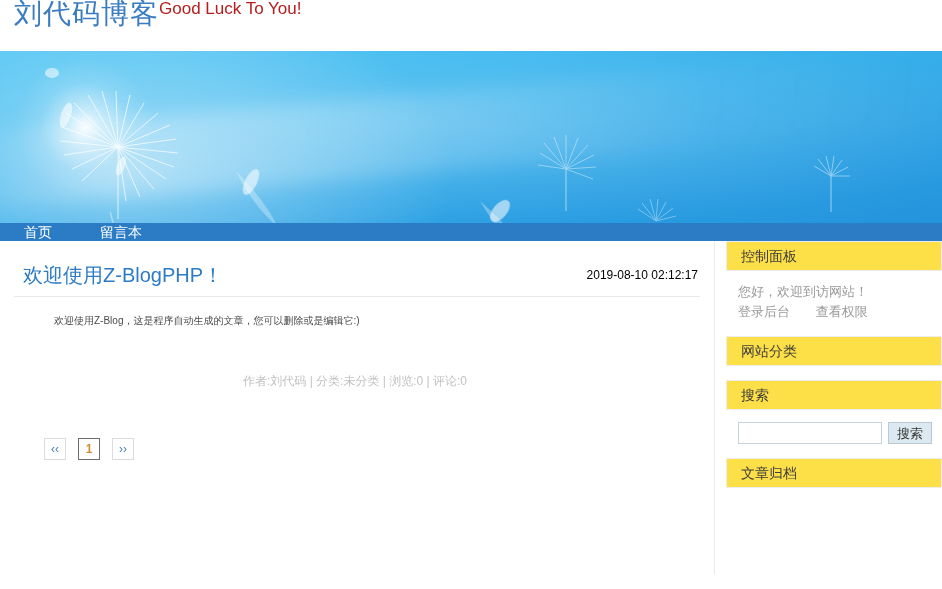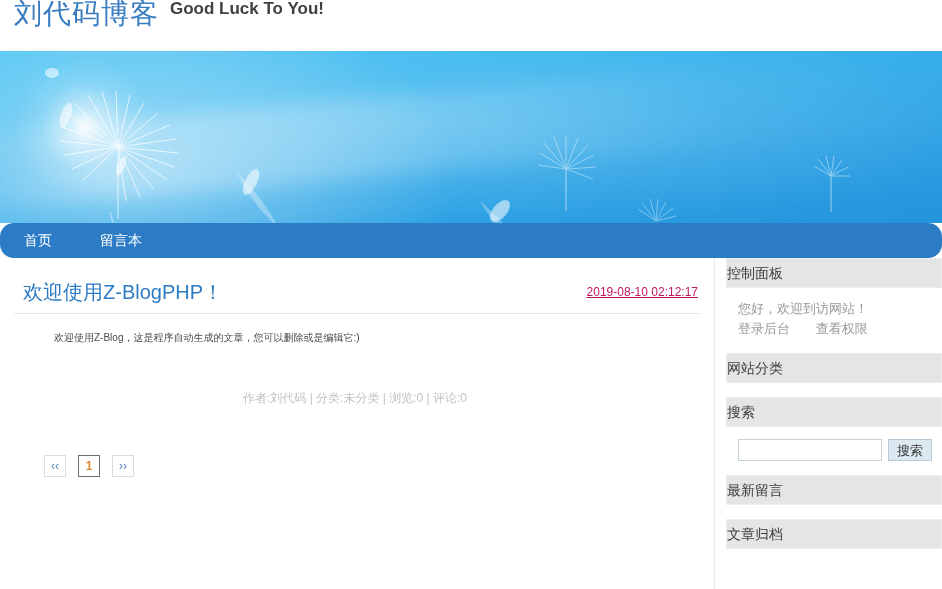--- a/index.html
+++ b/index.html
@@ -30,25 +30,23 @@
   .site-title {
     font-size: 28px;
     color: #3a7cc0;
     font-weight: normal;
     letter-spacing: 1px;
     line-height: 1;
     margin: 0;
   }
   .site-subtitle {
     font-size: 17px;
-    color: #404040;
-    margin-left: 11px;
+    color: #b91c1c;
     line-height: 1;
     white-space: nowrap;
-    font-weight: bold;
   }
 
   
   .banner {
     position: relative;
     height: 174px;
     width: 942px;
     overflow: hidden;
     border-top: 2px solid #ffffff;
     box-sizing: border-box;
@@ -82,26 +80,25 @@
   .banner svg.seeds {
     position: absolute;
     left: 0; top: 0;
     width: 942px;
     height: 174px;
     pointer-events: none;
   }
 
   
   .nav-bar {
-    height: 35px;
+    height: 18px;
     background: #2c7cc5;
     display: flex;
     align-items: center;
     padding-left: 24px;
-    border-radius: 14px;
   }
   .nav-item {
     color: #ffffff;
     font-size: 14px;
     text-decoration: none;
     margin-right: 48px;
     line-height: 33px;
     cursor: pointer;
     white-space: nowrap;
   }
@@ -140,24 +137,23 @@
     font-size: 20px;
     color: #2d7bc4;
     font-weight: normal;
     margin: 0;
     padding-left: 9px;
     cursor: pointer;
     line-height: 1.2;
   }
   .article-date {
     font-size: 12px;
-    color: #be185d;
+    color: #000000;
     white-space: nowrap;
     padding-right: 2px;
-    text-decoration: underline;
   }
   .article-body {
     padding: 16px 0 0 40px;
   }
   .article-p {
     font-size: 10px;
     color: #4a4a4a;
     line-height: 1.6;
     margin: 0 0 22px 0;
   }
@@ -191,25 +187,26 @@
   }
   .pager-btn.current {
     border: 1px solid #6d6d6d;
     color: #d78b33;
     font-weight: bold;
   }
 
   
   .panel { margin-bottom: 14px; }
   .panel-head {
-    background: #e5e5e5;
+    background: #fde047;
     border: 1px solid #ededed;
     height: 30px;
     display: flex;
     align-items: center;
+    padding-left: 14px;
     box-sizing: border-box;
   }
   .panel-title {
     font-size: 14px;
     color: #3d3d3d;
     line-height: 1;
   }
   .panel-body { padding: 11px 0 0 12px; }
   .panel-line {
     font-size: 13px;
@@ -410,25 +407,20 @@
     <div class="panel">
       <div class="panel-head">
         <span class="panel-title">搜索</span>
       </div>
       <div class="search-row">
         <input class="search-input" type="text" placeholder="" style="">
         <button class="search-btn">搜索</button>
       </div>
     </div>
 
-    <div class="panel">
-      <div class="panel-head">
-        <span class="panel-title">最新留言</span>
-      </div>
-    </div>
 
     <div class="panel">
       <div class="panel-head">
         <span class="panel-title">文章归档</span>
       </div>
     </div>
 
   </div>
 </div>
 

